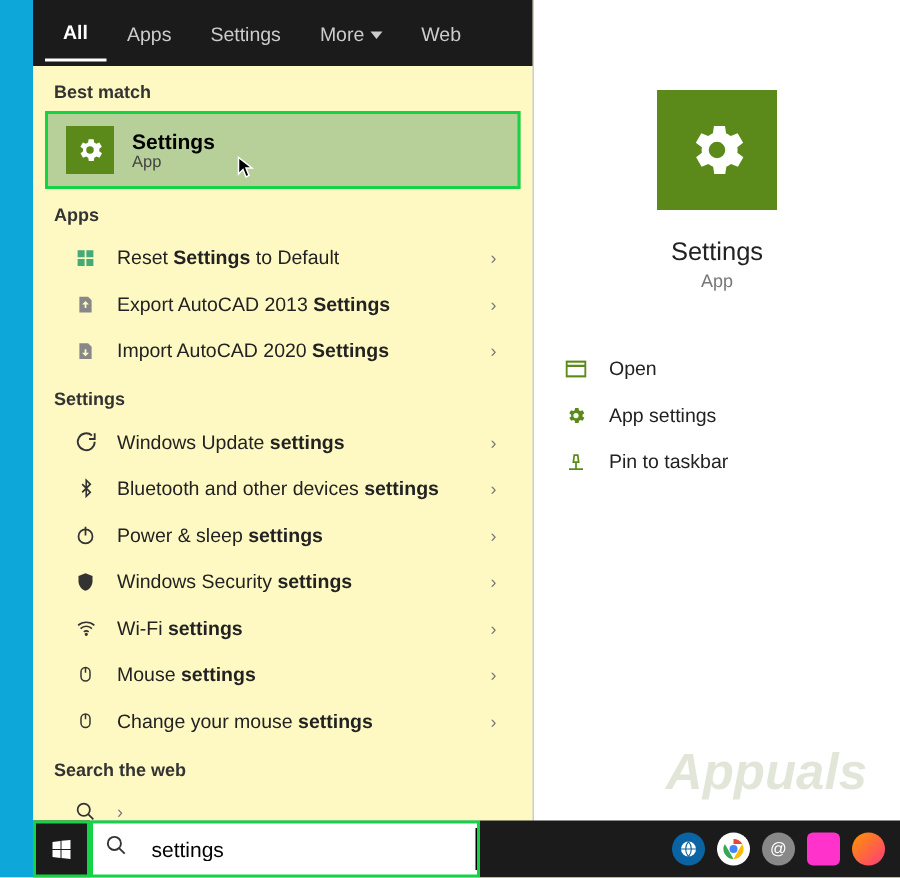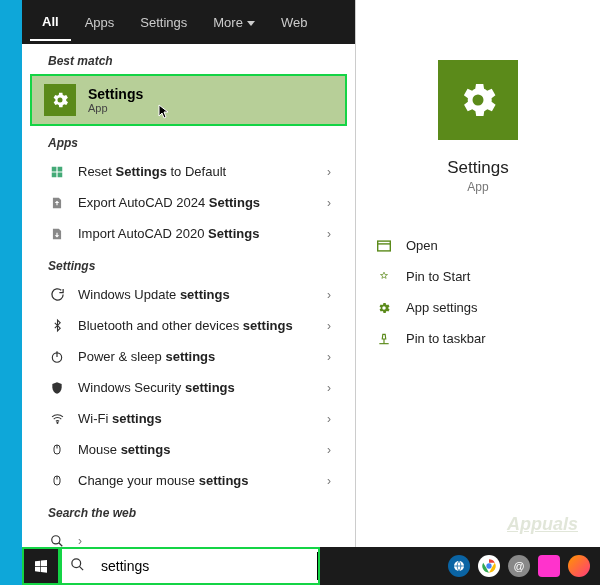--- a/index.html
+++ b/index.html
@@ -1,23 +1,23 @@
 <!DOCTYPE html>
 <html><head>
 <meta charset="utf-8">
 <style>
   * { box-sizing: border-box; margin: 0; padding: 0; font-family: "Segoe UI", Arial, sans-serif; }
   body { width: 600px; height: 585px; overflow: hidden; position: relative; background: #e8e8e8; }
   .blue-strip { position: absolute; left: 0; top: 0; width: 22px; height: 100%; background: #0ea7d9; }
-  .start-panel { position: absolute; left: 22px; top: 0; width: 334px; height: 560px; background: #ffffff; display: flex; flex-direction: column; border-right: 1px solid #ccc; }
+  .start-panel { position: absolute; left: 22px; top: 0; width: 334px; height: 560px; background: #fef9c3; display: flex; flex-direction: column; border-right: 1px solid #ccc; }
   .tabs-bar { height: 44px; background: #1b1b1b; display: flex; align-items: center; padding-left: 8px; gap: 2px; }
   .tab { color: #ccc; font-size: 13px; padding: 10px 12px; cursor: pointer; }
   .tab.active { color: #fff; font-weight: 600; border-bottom: 2px solid #fff; }
   .more-arrow { width: 0; height: 0; border-left: 4px solid transparent; border-right: 4px solid transparent; border-top: 5px solid #ccc; display: inline-block; margin-left: 4px; vertical-align: middle; }
-  .section-label { font-size: 12px; font-weight: 600; color: #333; padding: 10px 26px 6px; font-style: italic; }
+  .section-label { font-size: 12px; font-weight: 600; color: #333; padding: 10px 14px 6px; }
   .best-match-item { margin: 0 8px; display: flex; align-items: center; padding: 8px 12px; background: #b7cf98; border: 2px solid #14d445; position: relative; }
   .gear-tile { width: 32px; height: 32px; background: #5b8a1a; display: flex; align-items: center; justify-content: center; margin-right: 12px; }
   .gear-tile svg { fill: #fff; }
   .bm-title { font-size: 14px; font-weight: 600; color: #000; }
   .bm-sub { font-size: 11px; color: #444; }
   .cursor-icon { position: absolute; left: 126px; top: 28px; }
   .list-item { display: flex; align-items: center; padding: 8px 24px; cursor: pointer; font-size: 13px; color: #222; }
   .li-icon { width: 22px; display: flex; align-items: center; justify-content: center; margin-right: 10px; }
   .li-text { flex: 1; }
   .li-text b { font-weight: 600; }
@@ -30,21 +30,21 @@
   .actions { width: 100%; margin-top: 36px; padding: 0 18px; }
   .action-item { display: flex; align-items: center; padding: 8px 0; font-size: 13px; color: #222; cursor: pointer; }
   .action-item .ai-icon { width: 20px; margin-right: 12px; display: flex; align-items: center; justify-content: center; }
   .taskbar { position: absolute; left: 22px; bottom: 0; width: 578px; height: 38px; background: #1b1b1b; display: flex; align-items: center; }
   .start-btn { width: 38px; height: 38px; display: flex; align-items: center; justify-content: center; border: 2px solid #14d445; }
   .searchbox-wrap { border: 2px solid #14d445; height: 38px; display: flex; align-items: center; background: #fff; width: 260px; }
   .searchbox { border: none; outline: none; font-size: 14px; padding: 6px 8px; flex: 1; background: transparent; }
   .sb-icon { padding: 0 8px; color: #333; }
   .tray { margin-left: auto; display: flex; align-items: center; gap: 8px; padding-right: 10px; }
   .tray-icon { width: 22px; height: 22px; border-radius: 50%; display: flex; align-items: center; justify-content: center; font-size: 11px; }
-  .watermark { position: absolute; right: 22px; bottom: 50px; font-size: 18px; color: rgba(120,140,80,0.22); font-weight: 700; font-style: italic; text-decoration: underline; }
+  .watermark { position: absolute; right: 22px; bottom: 50px; font-size: 34px; color: rgba(120,140,80,0.22); font-weight: 700; font-style: italic; }
   .caret { border-right: 1px solid #000; animation: blink 1s infinite; }
   @keyframes blink { 50% { border-color: transparent; } }
 </style>
 </head>
 <body>
 
 <div class="blue-strip"></div>
 
 <div class="start-panel">
   <div class="tabs-bar">
@@ -82,21 +82,21 @@
       </span>
     <span class="li-text"><span>Reset </span><b>Settings</b><span> to Default</span></span>
     <span class="chevron">›</span>
   </div>
   <div class="list-item">
     <span class="li-icon">
         <svg width="14" height="14" viewBox="0 0 24 24">
           <path fill="#888" d="M5 3h10l4 4v14H5zM12 8l-4 4h3v4h2v-4h3z"></path>
         </svg>
       </span>
-    <span class="li-text"><span>Export AutoCAD 2024 </span><b>Settings</b></span>
+    <span class="li-text"><span>Export AutoCAD 2013 </span><b>Settings</b></span>
     <span class="chevron">›</span>
   </div>
   <div class="list-item">
     <span class="li-icon">
         <svg width="14" height="14" viewBox="0 0 24 24">
           <path fill="#888" d="M5 3h10l4 4v14H5zM12 18l4-4h-3v-4h-2v4H8z"></path>
         </svg>
       </span>
     <span class="li-text"><span>Import AutoCAD 2020 </span><b>Settings</b></span>
     <span class="chevron">›</span>
@@ -202,28 +202,20 @@
       <span class="ai-icon">
           <svg width="14" height="12" viewBox="0 0 20 16" fill="none" stroke="#5b8a1a" stroke-width="2">
             <rect x="1" y="1" width="18" height="14"></rect>
             <line x1="1" y1="5" x2="19" y2="5"></line>
           </svg>
         </span>
       <span>Open</span>
     </div>
     <div class="action-item">
       <span class="ai-icon">
-          <svg width="14" height="14" viewBox="0 0 24 24" fill="none" stroke="#5b8a1a" stroke-width="2">
-            <path d="M12 2l3 7h7l-6 4 2 7-6-4-6 4 2-7-6-4h7z" transform="scale(0.6) translate(8,4)"></path>
-          </svg>
-        </span>
-      <span>Pin to Start</span>
-    </div>
-    <div class="action-item">
-      <span class="ai-icon">
           <svg width="14" height="14" viewBox="0 0 24 24" fill="#5b8a1a">
             <path d="M19.4 13l.1-1-.1-1 2.1-1.6-2-3.5-2.5 1a7 7 0 0 0-1.7-1l-.4-2.6h-4l-.4 2.6a7 7 0 0 0-1.7 1l-2.5-1-2 3.5L6.5 11l-.1 1 .1 1-2.1 1.6 2 3.5 2.5-1a7 7 0 0 0 1.7 1l.4 2.6h4l.4-2.6a7 7 0 0 0 1.7-1l2.5 1 2-3.5L19.4 13zM12 15a3 3 0 1 1 0-6 3 3 0 0 1 0 6z"></path>
           </svg>
         </span>
       <span>App settings</span>
     </div>
     <div class="action-item">
       <span class="ai-icon">
           <svg width="14" height="14" viewBox="0 0 24 24" fill="none" stroke="#5b8a1a" stroke-width="2">
             <line x1="4" y1="20" x2="20" y2="20"></line>

